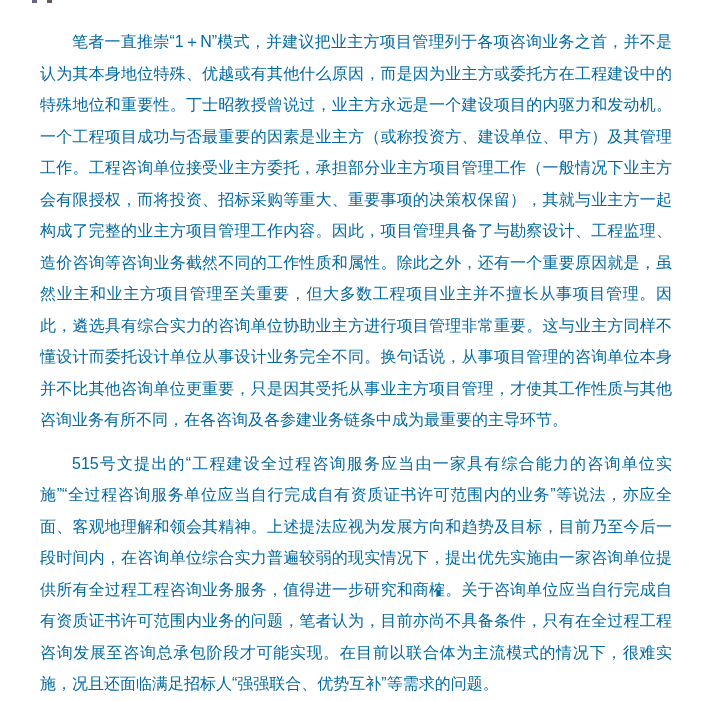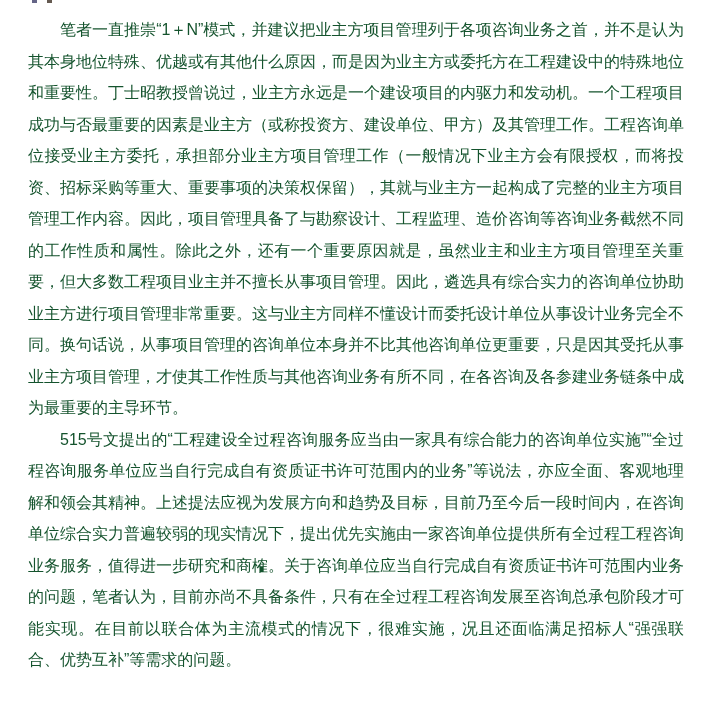--- a/index.html
+++ b/index.html
@@ -22,25 +22,25 @@
     box-sizing: border-box;
   }
   .content {
     position: absolute;
     top: 14px;
     left: 28px;
     right: 28px;
     bottom: 0;
   }
   .content p {
-    margin: 0;
+    margin: 12px;
     padding: 0;
     font-size: 16px;
     line-height: 31.5px;
-    color: #14532d;
+    color: #0369a1;
     text-align: justify;
     text-justify: inter-ideograph;
     text-indent: 2em;
     overflow-wrap: break-word;
     letter-spacing: 0;
   }
   
   .remnant {
     position: absolute;
     top: 0;

